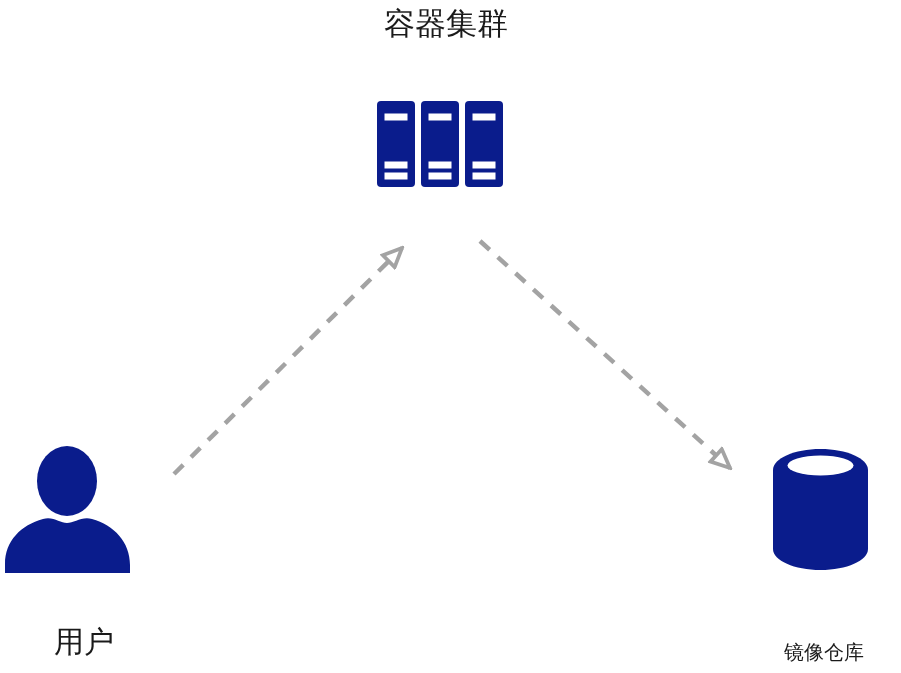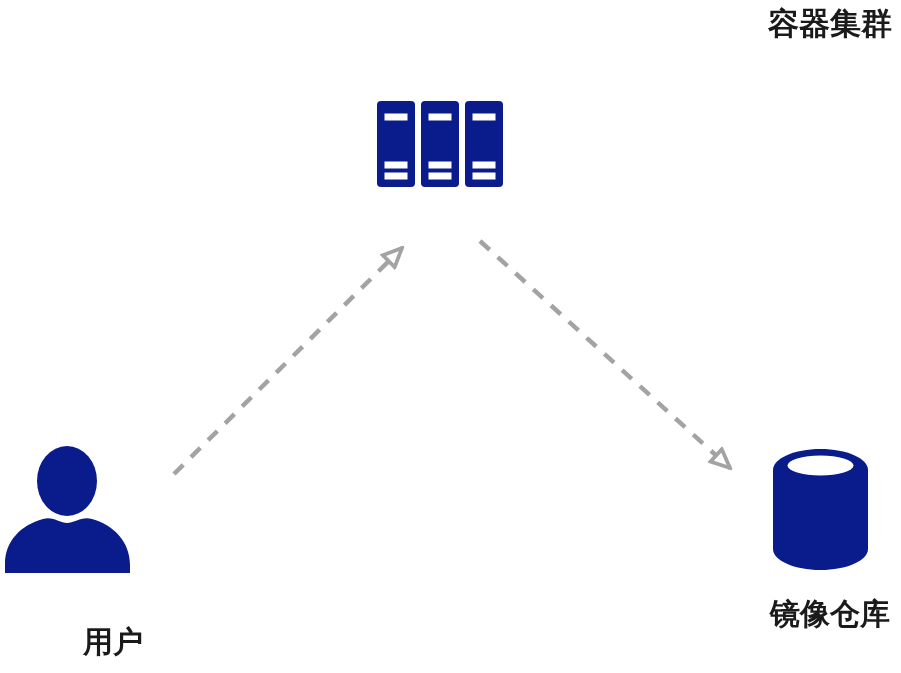--- a/index.html
+++ b/index.html
@@ -11,45 +11,44 @@
   .canvas {
     position: relative;
     width: 901px;
     height: 673px;
     background: #ffffff;
     overflow: hidden;
   }
   .label {
     position: absolute;
     color: #1a1a1a;
-    text-align: right;
+    text-align: center;
     white-space: nowrap;
     user-select: none;
-    font-weight: bold;
   }
   .label.title {
     left: 0;
     top: 5px;
     width: 892px;
     font-size: 31px;
     line-height: 38px;
   }
   .label.user-label {
     left: 0;
     top: 623px;
     width: 118px;
     font-size: 30px;
     line-height: 37px;
     padding-left: 25px;
   }
   .label.registry-label {
     left: 758px;
-    top: 595px;
+    top: 634px;
     width: 132px;
-    font-size: 30px;
+    font-size: 20px;
     line-height: 37px;
   }
   svg.icon, svg.arrows {
     position: absolute;
     display: block;
   }
   svg.server-icon   { left: 377px; top: 101px; width: 126px; height: 86px; }
   svg.person-icon   { left: 5px;   top: 444px; width: 125px; height: 129px; }
   svg.cylinder-icon { left: 773px; top: 449px; width: 95px;  height: 121px; }
   svg.arrows        { left: 0;     top: 0;     width: 901px; height: 673px; }

